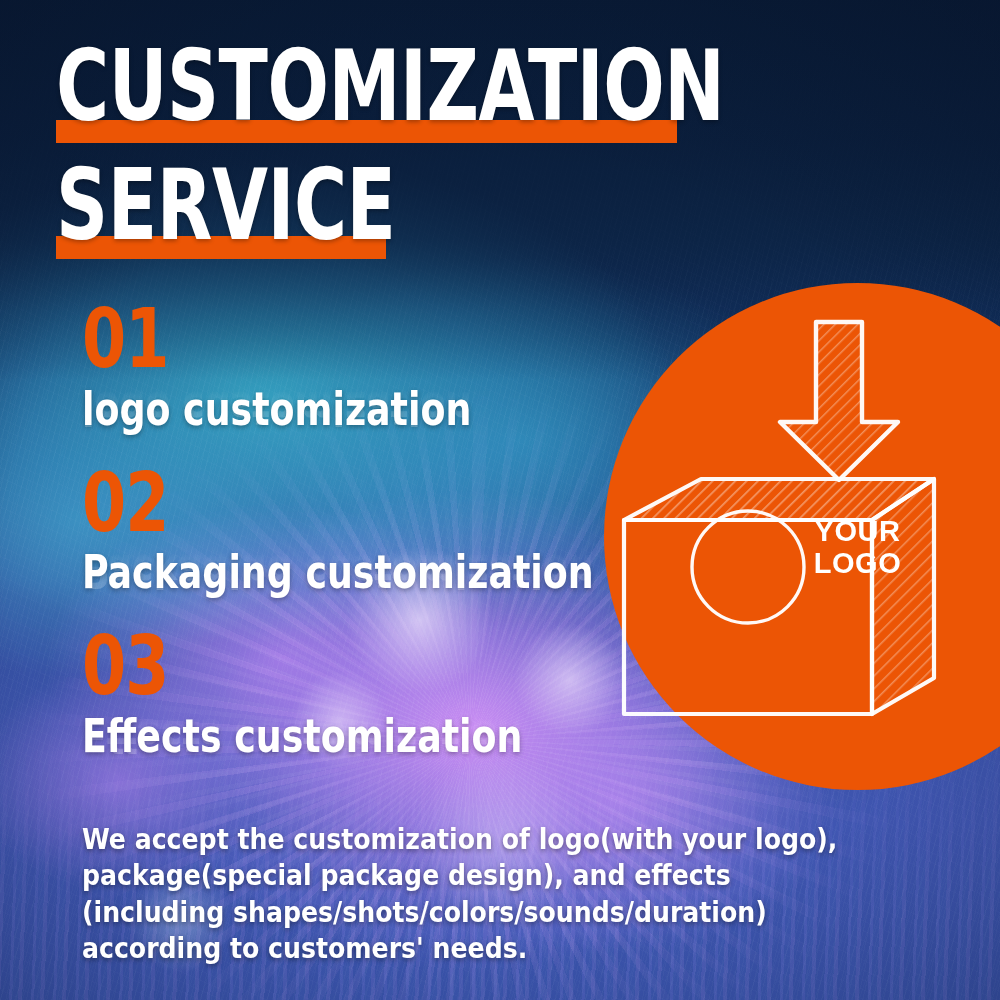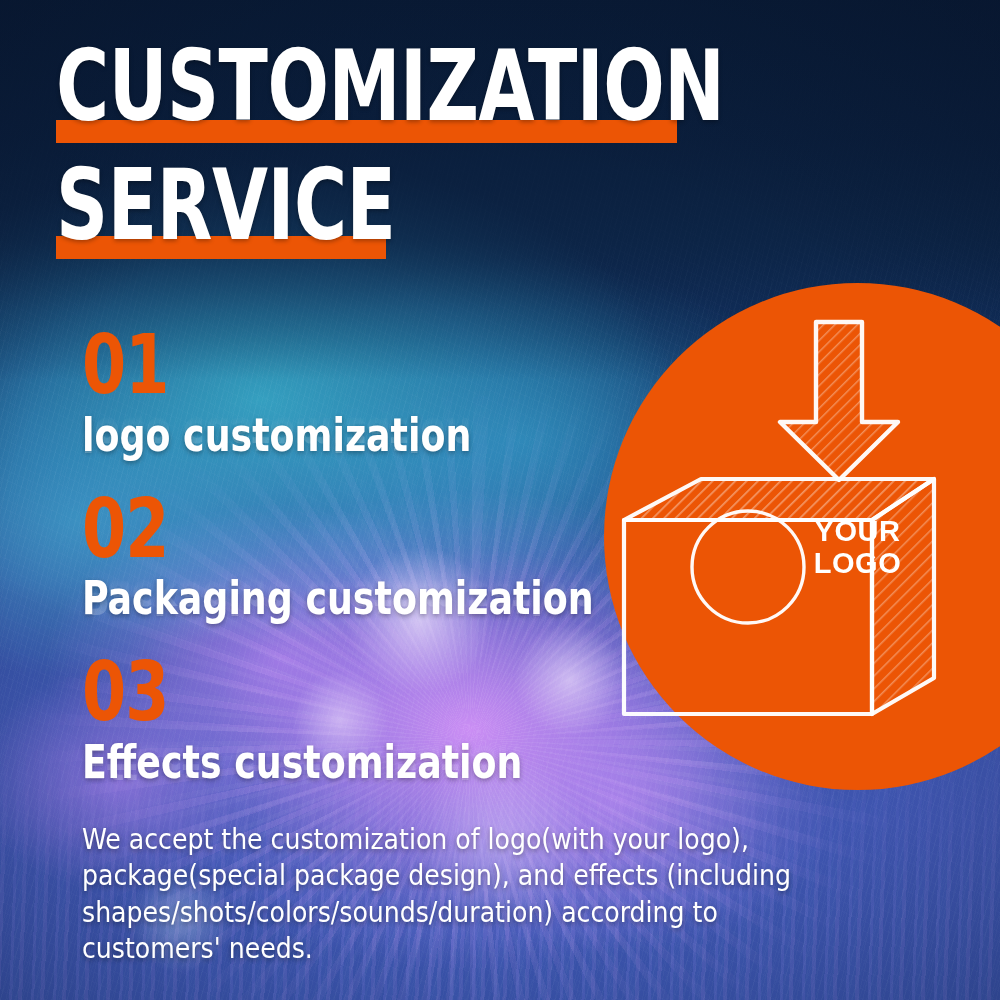--- a/index.html
+++ b/index.html
@@ -142,21 +142,21 @@
   .title-line-2 { font-size:98px; margin-top:22px; }
 
   .title-rule {
     background:#ec5505;
     height:23px;
   }
   .rule-1 { width:621px; margin-top:-6px; }
   .rule-2 { width:330px; margin-top:-10px; }
 
   
-  .features { position:absolute; left:82px; top:330px; width:600px; }
+  .features { position:absolute; left:82px; top:304px; width:600px; }
   .feature { position:relative; }
   .feature + .feature { margin-top:36px; }
 
   .feature-num {
     font-family:"Liberation Sans Narrow","DejaVu Sans Condensed","Liberation Sans", sans-serif;
     font-weight:700;
     font-size:82px;
     line-height:.86;
     color:#ec5505;
     transform:scaleX(.86);
@@ -195,21 +195,21 @@
             mask-image:linear-gradient(0deg, transparent 8%, rgba(0,0,0,.75) 92%);
     pointer-events:none;
   }
 
   
   .body-copy {
     position:absolute;
     left:82px; top:822px;
     width:770px;
     font-family:"Liberation Sans Narrow","DejaVu Sans Condensed","Liberation Sans", sans-serif;
-    font-weight:400;
+    font-weight:700;
     font-size:28px;
     line-height:1.30;
     color:#ffffff;
     text-shadow:0 2px 5px rgba(0,0,0,.40);
   }
 
   
   .circle-badge {
     position:absolute;
     left:604px; top:283px;

